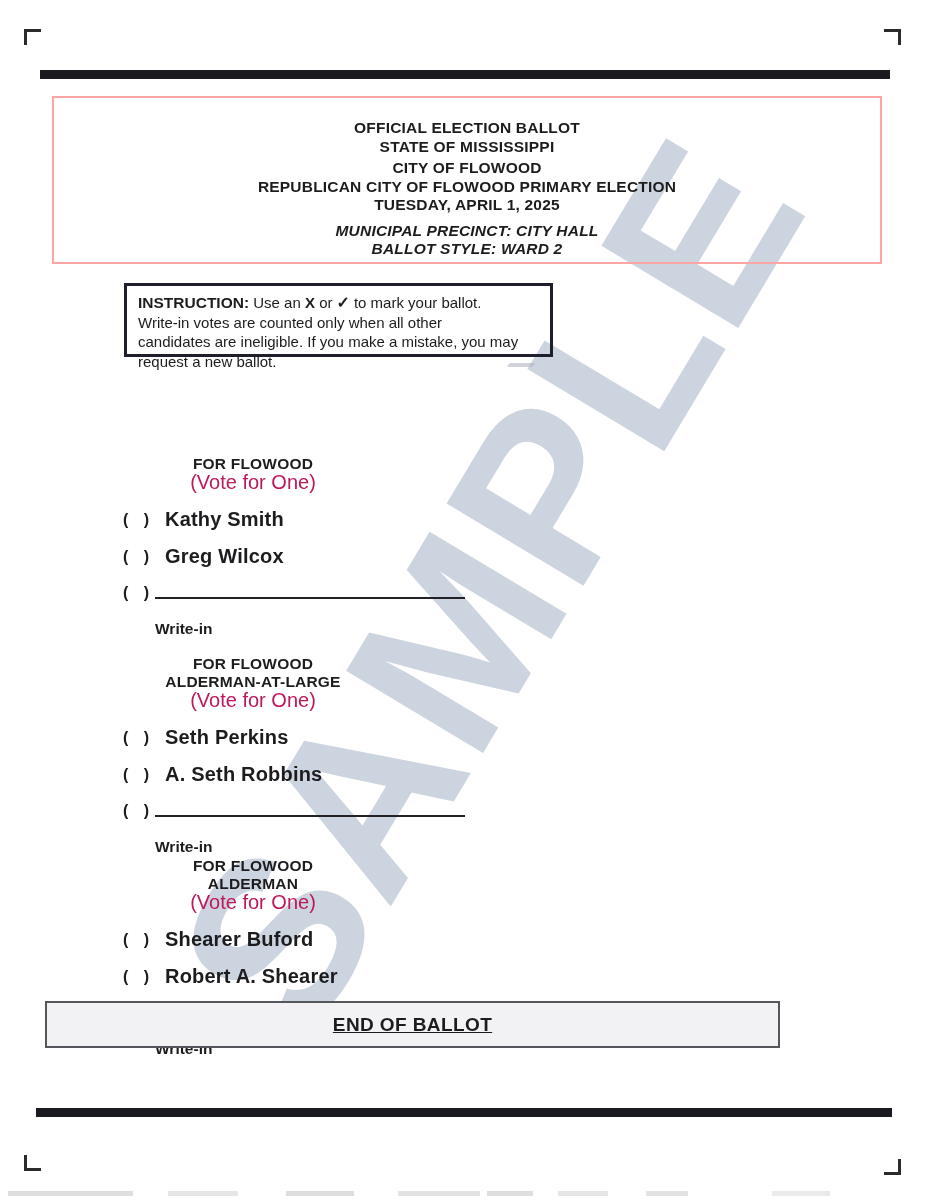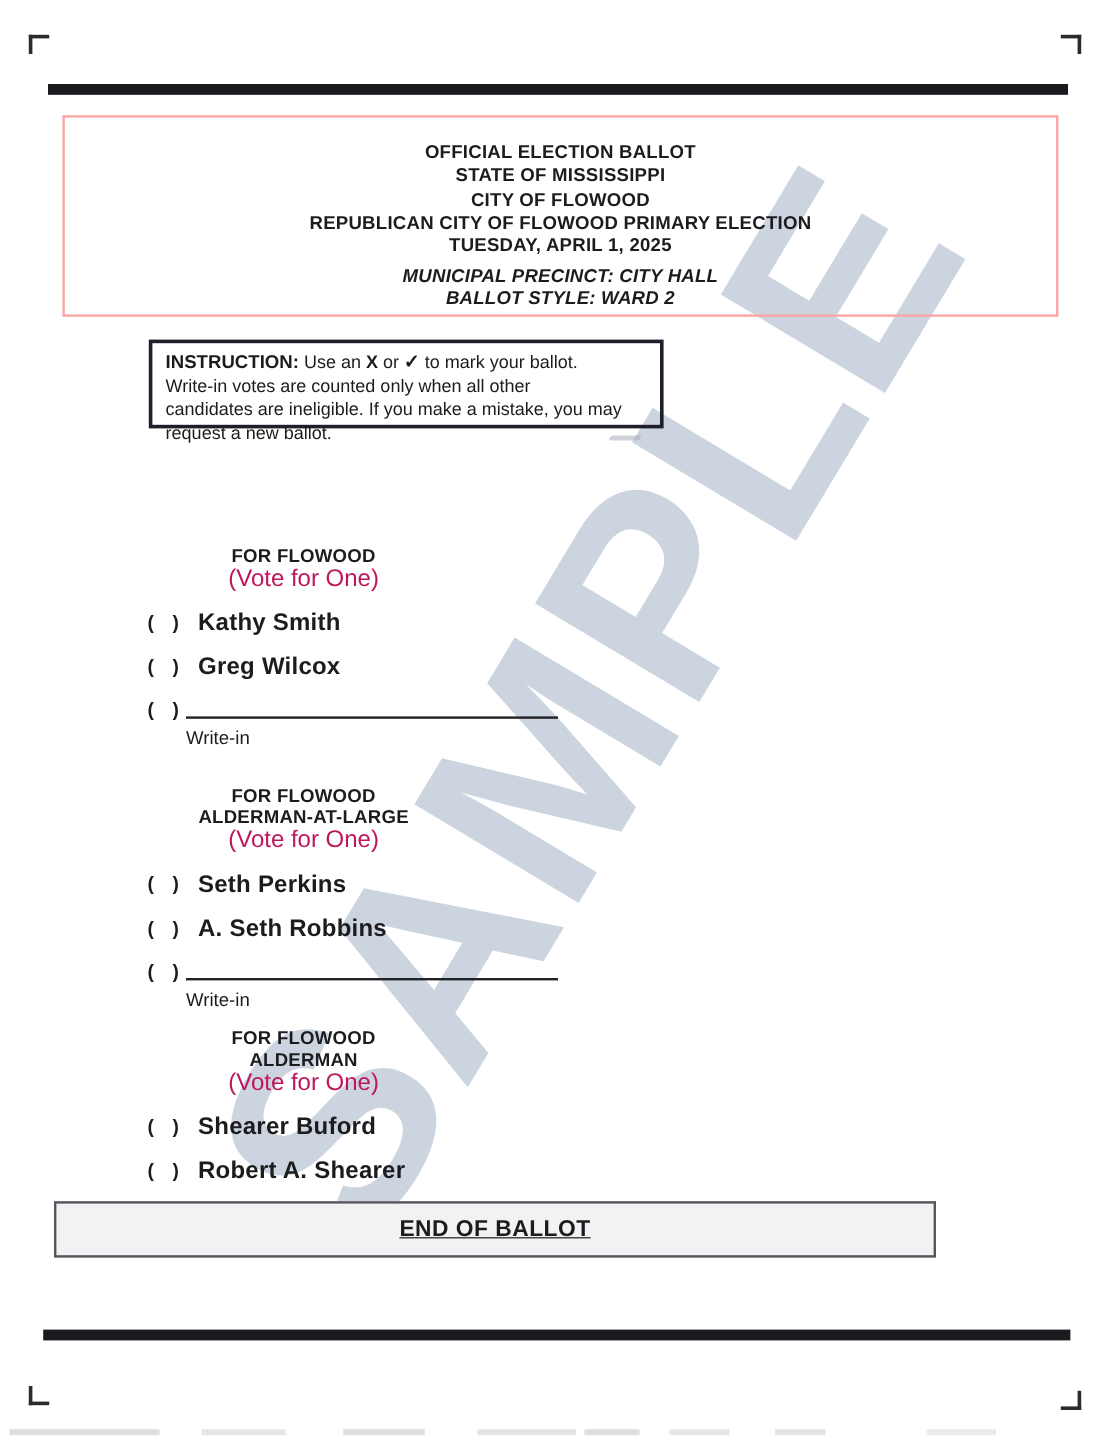--- a/index.html
+++ b/index.html
@@ -144,22 +144,22 @@
   .writein-row { margin-top: 17px; }
   .writein-line {
     display: inline-block;
     margin-left: 6px;
     width: 310px;
     height: 16px;
     border-bottom: 2px solid #222226;
   }
   .writein-label {
     margin-left: 32px;
-    margin-top: 5px;
-    font-weight: normal;
+    margin-top: 18px;
+    font-weight: bold;
     font-size: 15.5px;
     line-height: 18px;
   }
 
   
   .end-box {
     position: absolute;
     left: 45px; top: 1001px;
     width: 735px; height: 47px;
     background: #f2f2f4;

